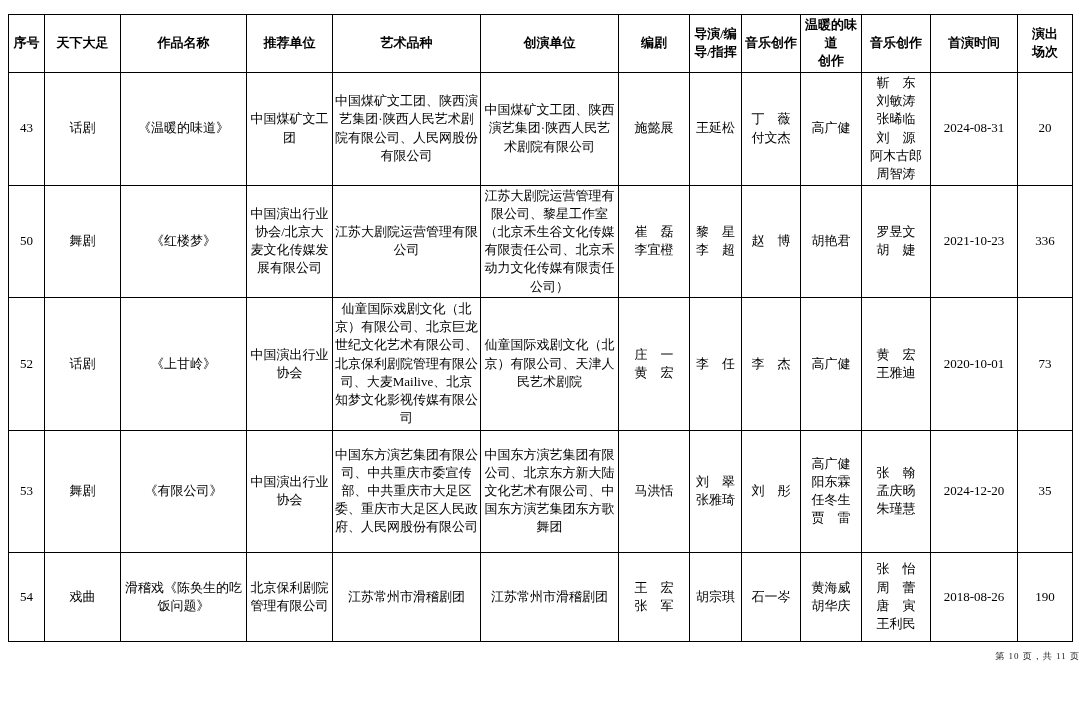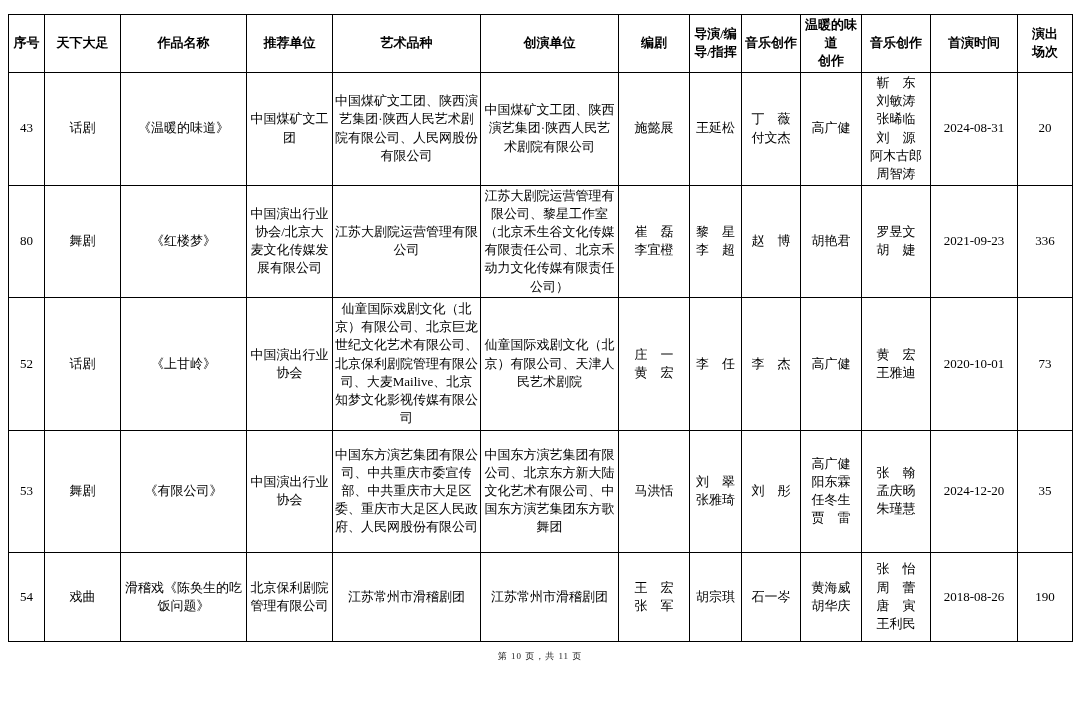--- a/index.html
+++ b/index.html
@@ -27,21 +27,21 @@
     white-space: pre-line;
     overflow: hidden;
     color: #000;
   }
   .perf-table th {
     font-weight: bold;
     font-size: 13px;
   }
   .page-footer {
     width: 1080px;
-    text-align: center;
+    text-align: right;
     margin-top: 8px;
     font-size: 9px;
     color: #222;
     letter-spacing: 1px;
   }
 </style>
 </head>
 <body>
 
 <table class="perf-table">
@@ -96,35 +96,35 @@
       <td>靳　东
 刘敏涛
 张晞临
 刘　源
 阿木古郎
 周智涛</td>
       <td>2024-08-31</td>
       <td>20</td>
     </tr>
     <tr style="height:108px">
-      <td>80</td>
+      <td>50</td>
       <td>舞剧</td>
       <td>《红楼梦》</td>
       <td>中国演出行业协会/北京大麦文化传媒发展有限公司</td>
       <td>江苏大剧院运营管理有限公司</td>
       <td>江苏大剧院运营管理有限公司、黎星工作室（北京禾生谷文化传媒有限责任公司、北京禾动力文化传媒有限责任公司）</td>
       <td>崔　磊
 李宜橙</td>
       <td>黎　星
 李　超</td>
       <td>赵　博</td>
       <td>胡艳君</td>
       <td>罗昱文
 胡　婕</td>
-      <td>2021-09-23</td>
+      <td>2021-10-23</td>
       <td>336</td>
     </tr>
     <tr style="height:133px">
       <td>52</td>
       <td>话剧</td>
       <td>《上甘岭》</td>
       <td>中国演出行业协会</td>
       <td>仙童国际戏剧文化（北京）有限公司、北京巨龙世纪文化艺术有限公司、北京保利剧院管理有限公司、大麦Mailive、北京知梦文化影视传媒有限公司</td>
       <td>仙童国际戏剧文化（北京）有限公司、天津人民艺术剧院</td>
       <td>庄　一

